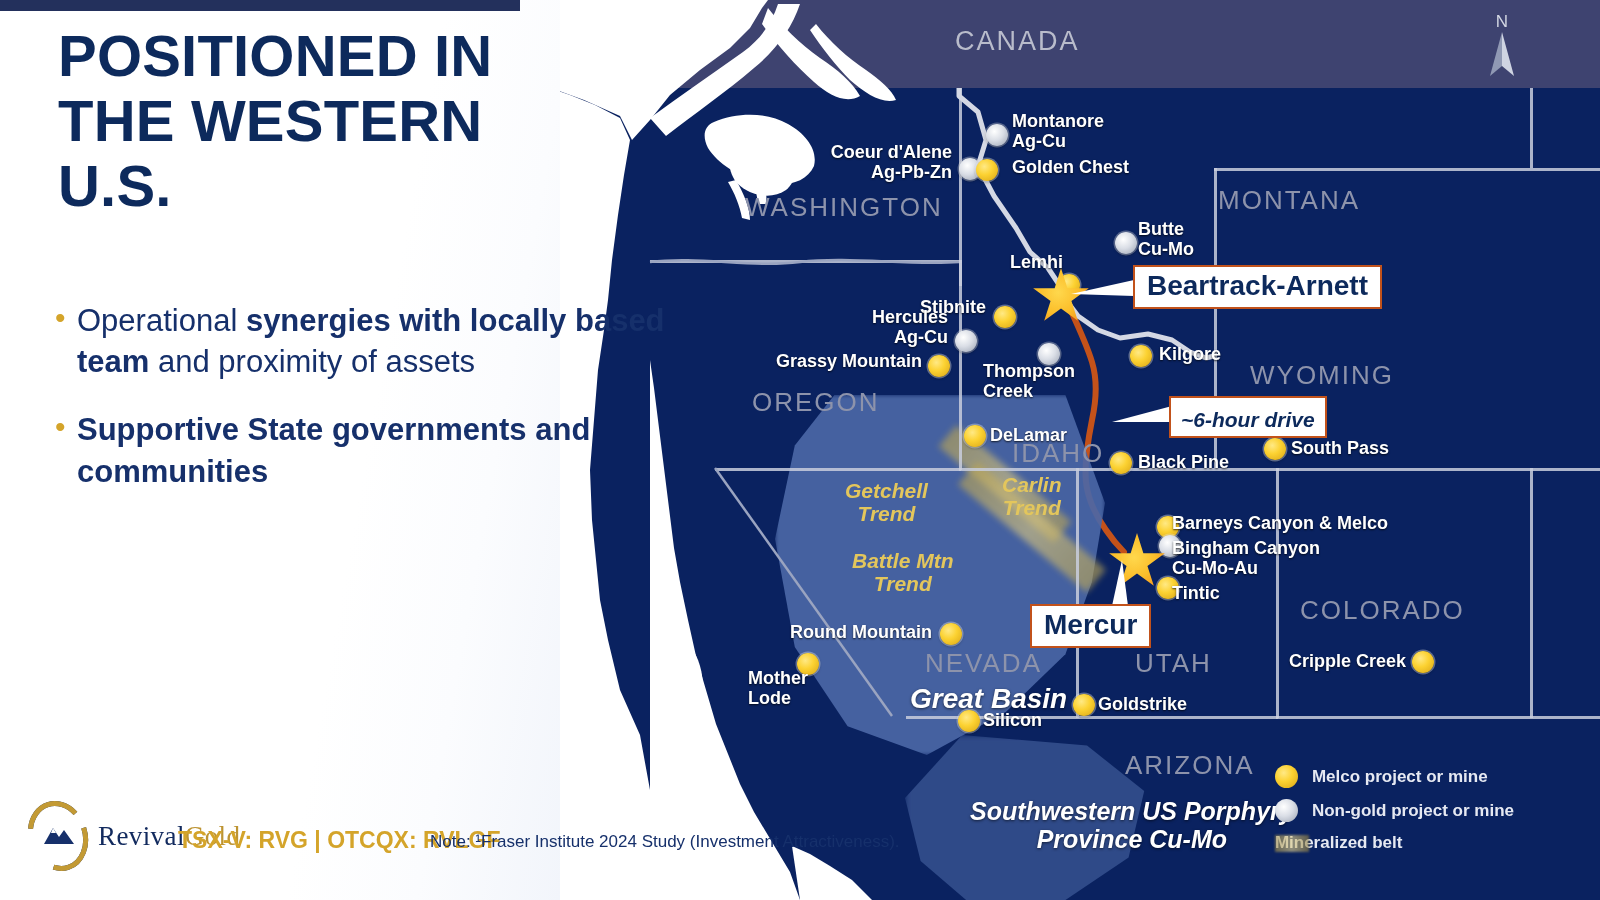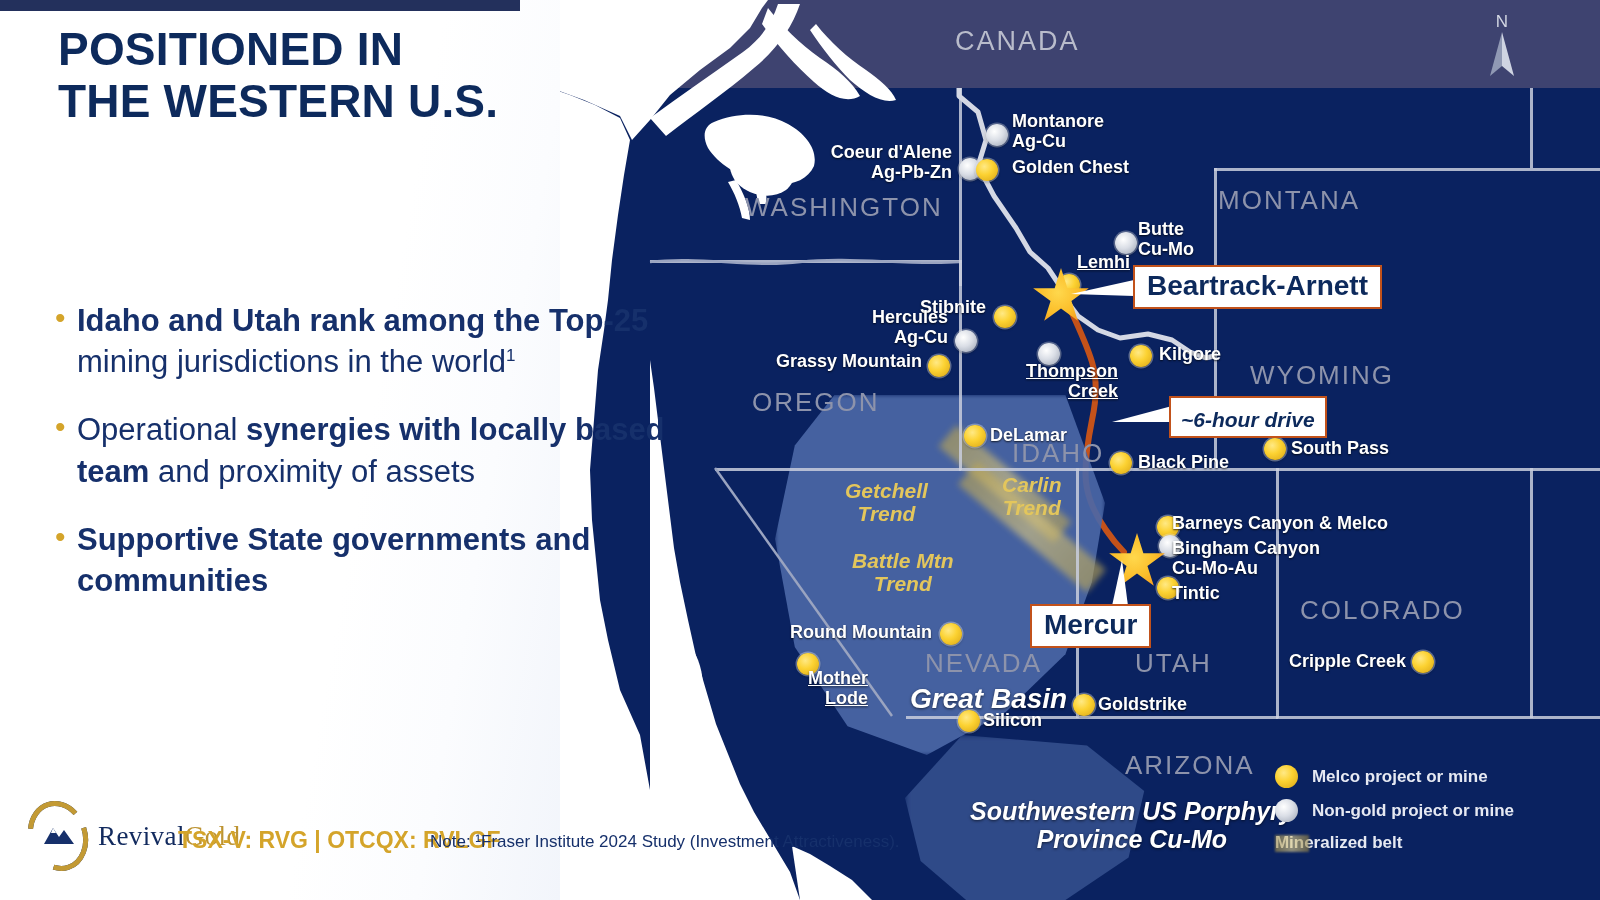--- a/index.html
+++ b/index.html
@@ -73,21 +73,21 @@
   .pt.nongold {
     background:radial-gradient(circle at 38% 34%, #ffffff 0%, #dadee6 45%, #9aa2b2 100%);
     box-shadow:0 0 0 1.5px rgba(255,255,255,.3), 0 1px 3px rgba(0,0,0,.5);
   }
   .lbl {
     position:absolute; color:#ffffff; font-weight:bold; font-size:18px;
     white-space:nowrap; text-shadow:0 1px 2px rgba(0,0,0,.75);
     line-height:1.12; font-family:"Liberation Sans", sans-serif;
   }
   .lbl.r { text-align:right; }
-  .lbl.c { text-align:right;text-decoration:underline; }
+  .lbl.c { text-align:left; }
 
   
   .trend {
     position:absolute; color:#e3c65c; font-style:italic; font-weight:bold;
     font-size:21px; line-height:1.08; text-align:center; white-space:nowrap;
     font-family:"Liberation Sans", sans-serif;
   }
   
   .region {
     position:absolute; color:#ffffff; font-style:italic; font-weight:bold;
@@ -132,21 +132,21 @@
                  font-family:"Liberation Sans", sans-serif; }
 
   
   #left-panel {
     position:absolute; left:0; top:0; width:560px; height:900px;
     background:linear-gradient(100deg,#ffffff 0%,#ffffff 62%,#fbfcfe 80%,#f2f5fb 100%);
   }
   #topbar { position:absolute; left:0; top:0; width:520px; height:11px; background:#23305c; }
   #title {
     position:absolute; left:58px; top:24px; width:470px;
-    color:#0d2a5c; font-weight:bold; font-size:46px; line-height:1.12;
+    color:#0d2a5c; font-weight:bold; font-size:58px; line-height:1.12;
     letter-spacing:.2px; font-family:"Liberation Sans", sans-serif;
   }
   #subtitle {
     position:absolute; left:60px; top:203px;
     color:#d4a42a; font-weight:bold; font-size:31px;
     font-family:"Liberation Sans", sans-serif;
   }
   #bullets { position:absolute; left:52px; top:300px; width:640px; }
   .bullet { position:relative; padding-left:25px; margin-bottom:27px;
             color:#16306b; font-size:31px; line-height:1.33;
@@ -414,23 +414,20 @@
     <div id="topbar"></div>
 
     <div id="title">
       <span>POSITIONED IN</span><br>
       <span>THE WESTERN U.S.</span>
     </div>
 
 
     <div id="bullets">
 
-      <div class="bullet">
-        <b>Idaho and Utah rank among the Top-25</b><span> mining jurisdictions in the world</span><sup>1</sup>
-      </div>
 
       <div class="bullet">
         <span>Operational </span><b>synergies with locally based team</b><span> and proximity of assets</span>
       </div>
 
       <div class="bullet">
         <b>Supportive State governments and communities</b>
       </div>
     </div>
 

